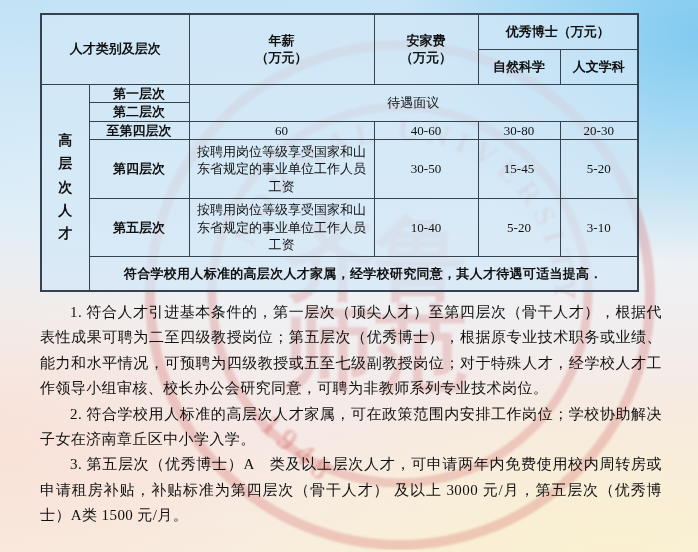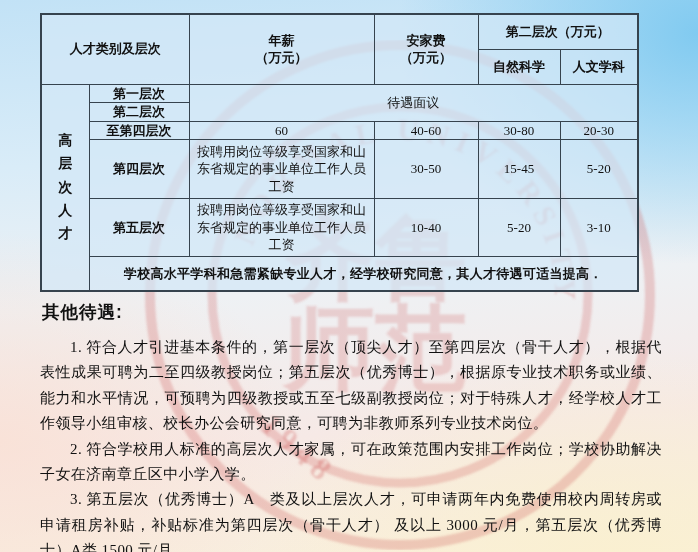--- a/index.html
+++ b/index.html
@@ -92,21 +92,21 @@
       <tr class="hdr-r1">
         <th class="hcell" colspan="2" rowspan="2">人才类别及层次</th>
         <th class="hcell" rowspan="2">
           <span>年薪</span><br>
           <span>（万元）</span>
         </th>
         <th class="hcell" rowspan="2">
           <span>安家费</span><br>
           <span>（万元）</span>
         </th>
-        <th class="hcell" colspan="2">第二层次（万元）</th>
+        <th class="hcell" colspan="2">优秀博士（万元）</th>
       </tr>
       <tr class="hdr-r2">
         <th class="hsub">自然科学</th>
         <th class="hsub">人文学科</th>
       </tr>
 
       <tr class="row-thin">
         <td class="vlabel" rowspan="6">
           <div class="vtext">高层次人才</div>
         </td>
@@ -131,25 +131,24 @@
         <td>5-20</td>
       </tr>
       <tr class="row-tall2">
         <td class="level">第五层次</td>
         <td class="salary-desc">按聘用岗位等级享受国家和山东省规定的事业单位工作人员工资</td>
         <td>10-40</td>
         <td>5-20</td>
         <td>3-10</td>
       </tr>
       <tr class="row-note">
-        <td class="note-cell" colspan="5">学校高水平学科和急需紧缺专业人才，经学校研究同意，其人才待遇可适当提高．</td>
+        <td class="note-cell" colspan="5">符合学校用人标准的高层次人才家属，经学校研究同意，其人才待遇可适当提高．</td>
       </tr>
     </tbody>
   </table>
 
   <div class="other">
-    <div class="other-heading">其他待遇:</div>
     <p>1. 符合人才引进基本条件的，第一层次（顶尖人才）至第四层次（骨干人才），根据代表性成果可聘为二至四级教授岗位；第五层次（优秀博士），根据原专业技术职务或业绩、能力和水平情况，可预聘为四级教授或五至七级副教授岗位；对于特殊人才，经学校人才工作领导小组审核、校长办公会研究同意，可聘为非教师系列专业技术岗位。</p>
     <p>2. 符合学校用人标准的高层次人才家属，可在政策范围内安排工作岗位；学校协助解决子女在济南章丘区中小学入学。</p>
     <p>3. 第五层次（优秀博士）A　类及以上层次人才，可申请两年内免费使用校内周转房或申请租房补贴，补贴标准为第四层次（骨干人才） 及以上 3000 元/月，第五层次（优秀博士）A类 1500 元/月。</p>
   </div>
 
 </div>
 
 </body></html>

